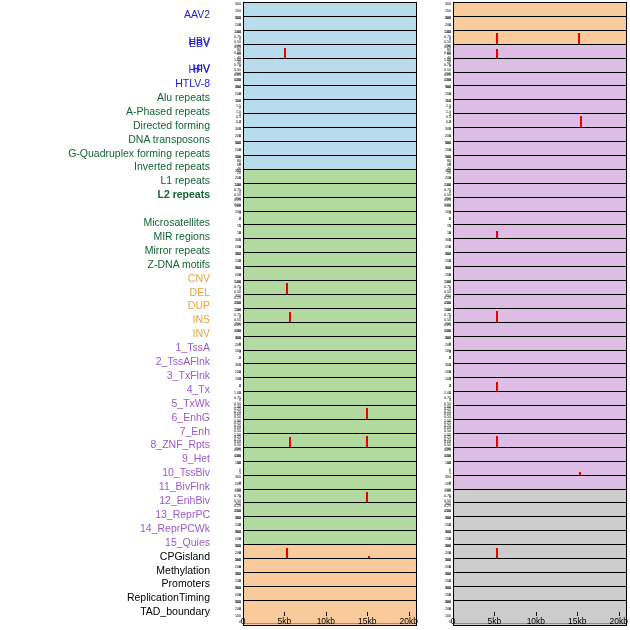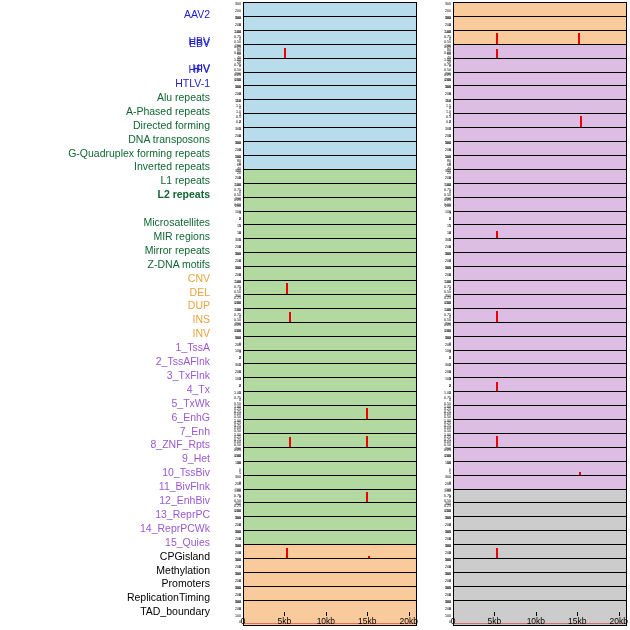--- a/index.html
+++ b/index.html
@@ -68,21 +68,21 @@
 <body>
 
 <div id="wrap">
 
   <div id="labels">
       <div class="row-label" style="top: 8.5px; color: rgb(34, 34, 204);">AAV2</div>
       <div class="row-label" style="top: 38px; color: rgb(34, 34, 204); padding-left: 16px;">EBV</div>
       <div class="row-label" style="top: 36.3px; color: rgb(34, 34, 204);">HBV</div>
       <div class="row-label" style="top: 63px; color: rgb(34, 34, 204);">HIV</div>
       <div class="row-label" style="top: 64.1px; color: rgb(34, 34, 204);">HPV</div>
-      <div class="row-label" style="top: 78px; color: rgb(34, 34, 204);">HTLV-1</div>
+      <div class="row-label" style="top: 78px; color: rgb(34, 34, 204);">HTLV-8</div>
       <div class="row-label" style="top: 91.9px; color: rgb(17, 102, 51);">Alu repeats</div>
       <div class="row-label" style="top: 105.8px; color: rgb(17, 102, 51);">A-Phased repeats</div>
       <div class="row-label" style="top: 119.7px; color: rgb(17, 102, 51);">Directed forming</div>
       <div class="row-label" style="top: 133.6px; color: rgb(17, 102, 51);">DNA transposons</div>
       <div class="row-label" style="top: 147.5px; color: rgb(17, 102, 51);">G-Quadruplex forming repeats</div>
       <div class="row-label" style="top: 161.4px; color: rgb(17, 102, 51);">Inverted repeats</div>
       <div class="row-label" style="top: 175.3px; color: rgb(17, 102, 51);">L1 repeats</div>
       <div class="row-label" style="top: 189.2px; color: rgb(17, 102, 51); font-weight: bold;">L2 repeats</div>
       <div class="row-label" style="top: 217px; color: rgb(17, 102, 51);">Microsatellites</div>
       <div class="row-label" style="top: 230.9px; color: rgb(17, 102, 51);">MIR regions</div>

